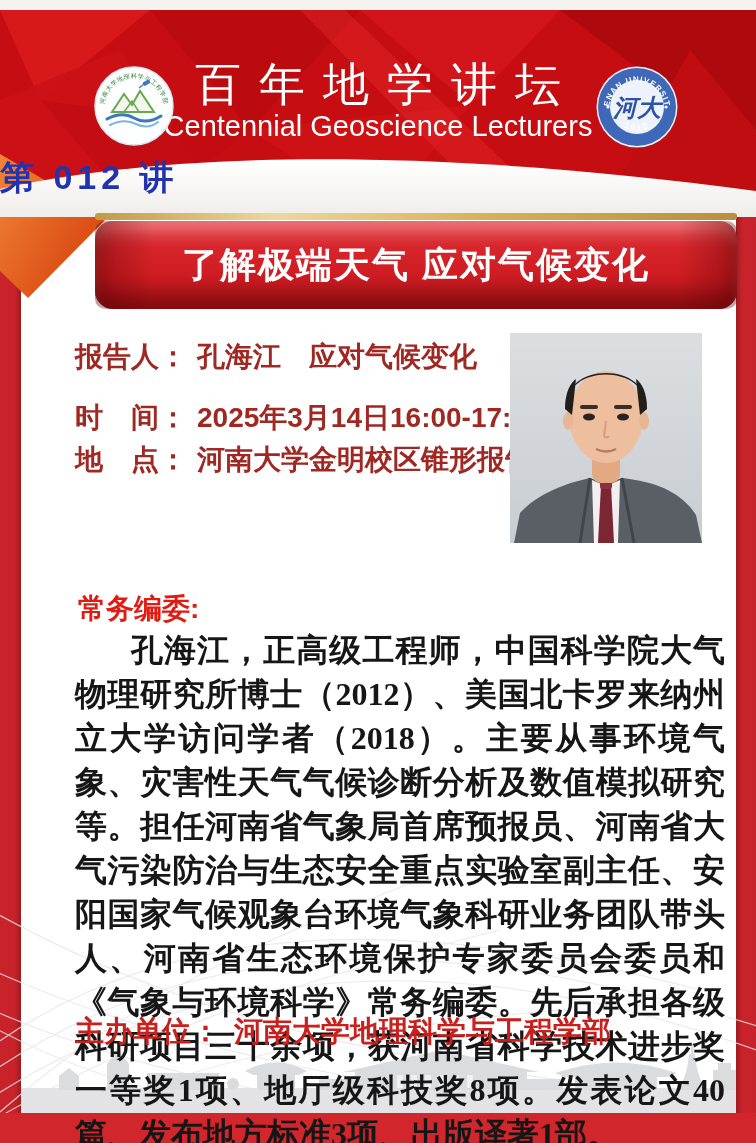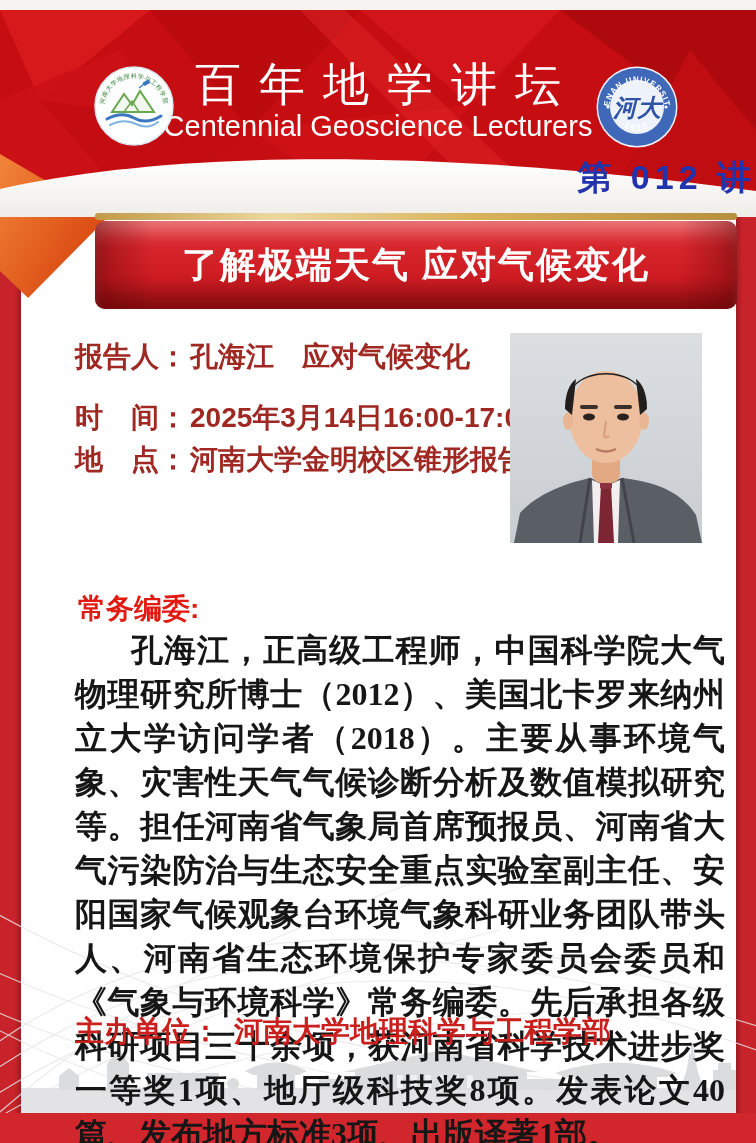--- a/index.html
+++ b/index.html
@@ -19,41 +19,41 @@
   .header{left:0;top:10px;width:756px;height:205px;z-index:5;}
   .header .texture{position:absolute;left:0;top:0;width:756px;height:205px;}
   .orange-ribbon{position:absolute;left:0;top:138px;width:108px;height:150px;
       background:linear-gradient(120deg,#f2873b,#dc4f15 70%);
       clip-path:polygon(0 4%,100% 46%,26% 100%,0 82%);z-index:2;}
   .curve{position:absolute;left:0;top:137px;width:756px;height:70px;z-index:3;}
   .series-title{position:absolute;left:0;top:44px;width:100%;text-align:center;color:#fff;
       font-size:46px;font-weight:400;letter-spacing:18px;text-indent:18px;z-index:4;}
   .series-subtitle{position:absolute;left:0;top:100px;width:100%;text-align:center;color:#fff;
       font-size:29px;font-weight:400;z-index:4;}
-  .episode{position:absolute;left:0;top:145px;width:100%;text-align:right;color:#2233ae;
+  .episode{position:absolute;left:0;top:145px;width:100%;text-align:left;color:#2233ae;
       font-size:34px;font-weight:700;letter-spacing:5px;z-index:5;}
   .logo{position:absolute;z-index:4;}
   .logo.faculty{left:94px;top:56px;width:80px;height:80px;}
   .logo.univ{left:596px;top:56px;width:82px;height:82px;}
 
   
   .gold-divider{left:95px;top:213px;width:642px;height:7px;z-index:6;border-radius:3px;
       background:linear-gradient(90deg,#c19a46,#ecd89f 28%,#d8b25a 60%,#b88f3e);}
-  .banner{left:95px;top:221px;width:642px;height:88px;border-radius:10px;z-index:6;
+  .banner{left:95px;top:221px;width:642px;height:88px;border-radius:18px;z-index:6;
       background:linear-gradient(180deg,#e8565a 0%,#d6252b 30%,#ce1c22 62%,#a3141a 100%);
       box-shadow:inset 0 10px 12px rgba(255,255,255,.18), inset 0 -14px 18px rgba(90,0,0,.45);}
   .banner:before{content:"";position:absolute;inset:0;border-radius:10px;
       background:linear-gradient(90deg,rgba(80,0,0,.38),rgba(80,0,0,0) 9%,rgba(80,0,0,0) 91%,rgba(80,0,0,.38));}
   .banner-title{position:relative;display:block;width:100%;line-height:88px;text-align:center;
       color:#fff;font-size:36px;font-weight:700;letter-spacing:2px;}
 
   
   .info-row{position:absolute;left:75px;height:34px;color:#9f2823;font-size:28px;font-weight:700;
       white-space:nowrap;z-index:6;}
-  .info-row .lbl{margin-right:3px;}
+  .info-row .lbl{margin-right:10px;}
   .r1{top:338px;} .r2{top:399px;} .r3{top:441px;} .r4{top:483px;}
 
   .photo{left:510px;top:333px;width:192px;height:210px;z-index:6;}
 
   
   .intro-heading{left:78px;top:590px;color:#e11a12;font-size:28px;font-weight:700;z-index:6;}
   .intro-body{left:75px;top:628px;width:650px;margin:0;color:#161616;
       font-family:"Liberation Serif","DejaVu Serif",serif;font-size:32px;font-weight:700;
       line-height:44px;text-align:justify;text-indent:56px;z-index:6;}
 

